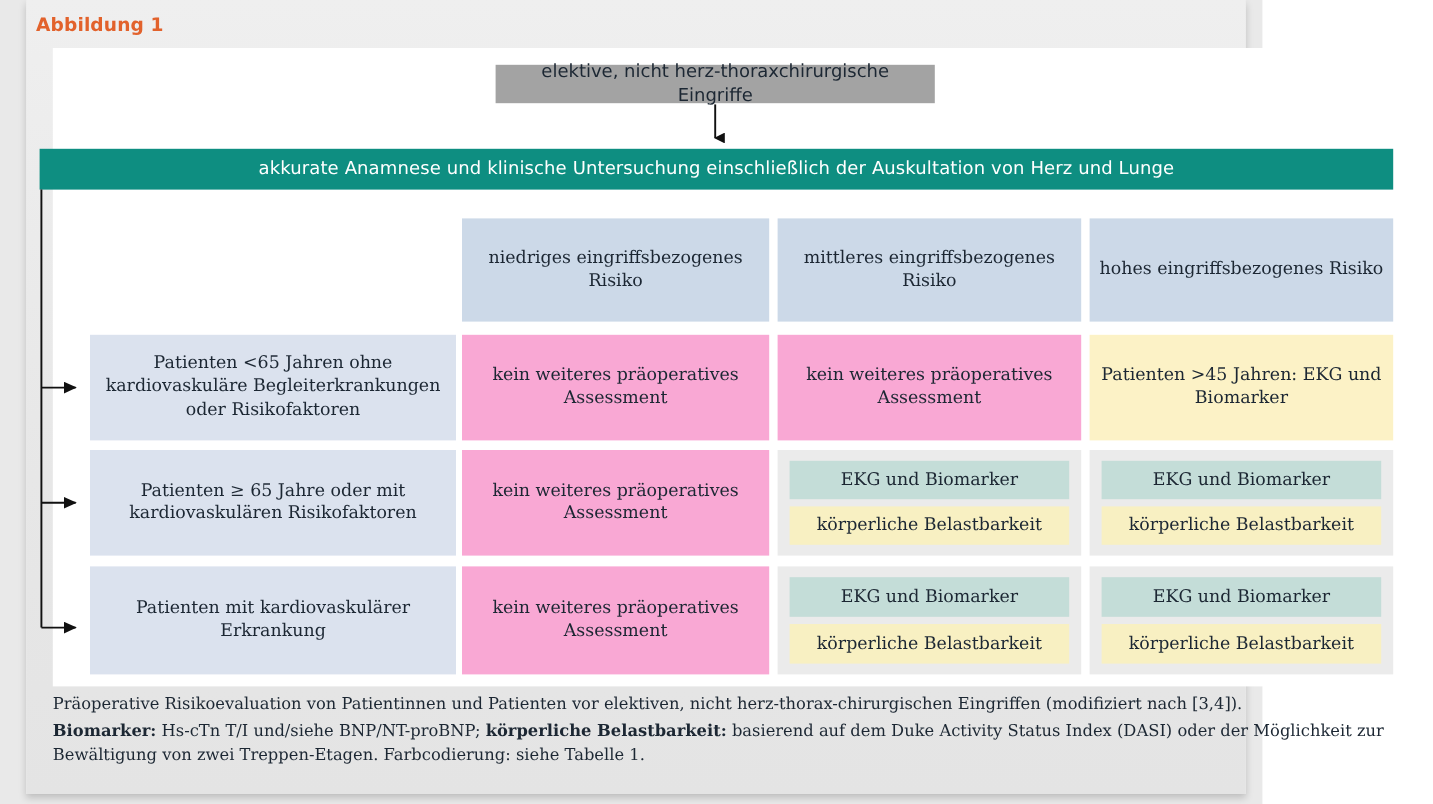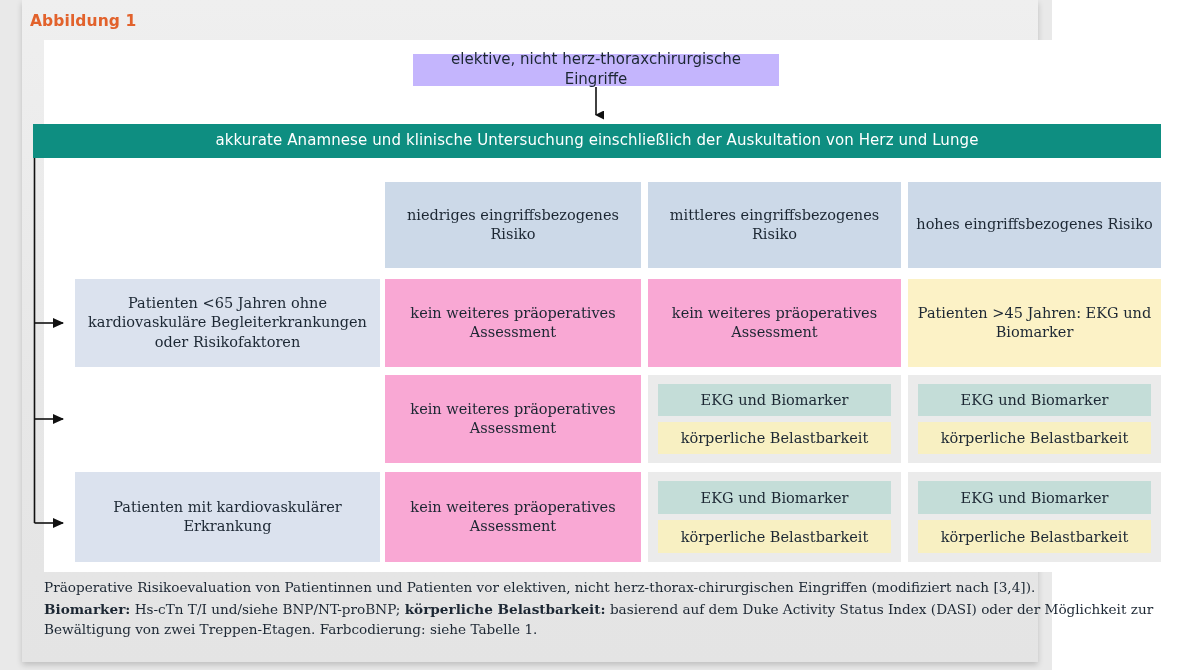--- a/index.html
+++ b/index.html
@@ -42,21 +42,21 @@
   .box {
     position: absolute;
     display: flex; align-items: center; justify-content: center;
     text-align: center;
     font-family: "DejaVu Serif", serif;
     color: #1c2733;
     line-height: 1.32;
     padding: 4px 8px;
   }
   .box-top {
-    background: #c4b5fd;
+    background: #a3a3a3;
     font-size: 15px;
     font-family: "DejaVu Sans", sans-serif;
     align-items: center;
   }
   .bar-teal {
     background: #0e8e81;
     color: #ffffff;
     font-size: 15px;
     font-weight: 400;
     font-family: "DejaVu Sans", sans-serif;
@@ -137,20 +137,23 @@
   <div class="box box-gray" style="left:385px; top:279px; width:256px; height:88px;">
     <span>kein weiteres präoperatives Assessment</span>
   </div>
   <div class="box box-gray" style="left:648px; top:279px; width:253px; height:88px;">
     <span>kein weiteres präoperatives Assessment</span>
   </div>
   <div class="box box-yellow" style="left:908px; top:279px; width:253px; height:88px;">
     <span>Patienten &gt;45 Jahren: EKG und Biomarker</span>
   </div>
 
+  <div class="box box-blue" style="left:75px; top:375px; width:305px; height:88px;">
+    <span>Patienten ≥ 65 Jahre oder mit kardiovaskulären Risikofaktoren</span>
+  </div>
   <div class="box box-gray" style="left:385px; top:375px; width:256px; height:88px;">
     <span>kein weiteres präoperatives Assessment</span>
   </div>
   <div class="split-cell" style="left:648px; top:375px; width:253px; height:88px;">
     <div class="sub-box sub-teal">EKG und Biomarker</div>
     <div class="sub-box sub-yellow">körperliche Belastbarkeit</div>
   </div>
   <div class="split-cell" style="left:908px; top:375px; width:253px; height:88px;">
     <div class="sub-box sub-teal">EKG und Biomarker</div>
     <div class="sub-box sub-yellow">körperliche Belastbarkeit</div>

